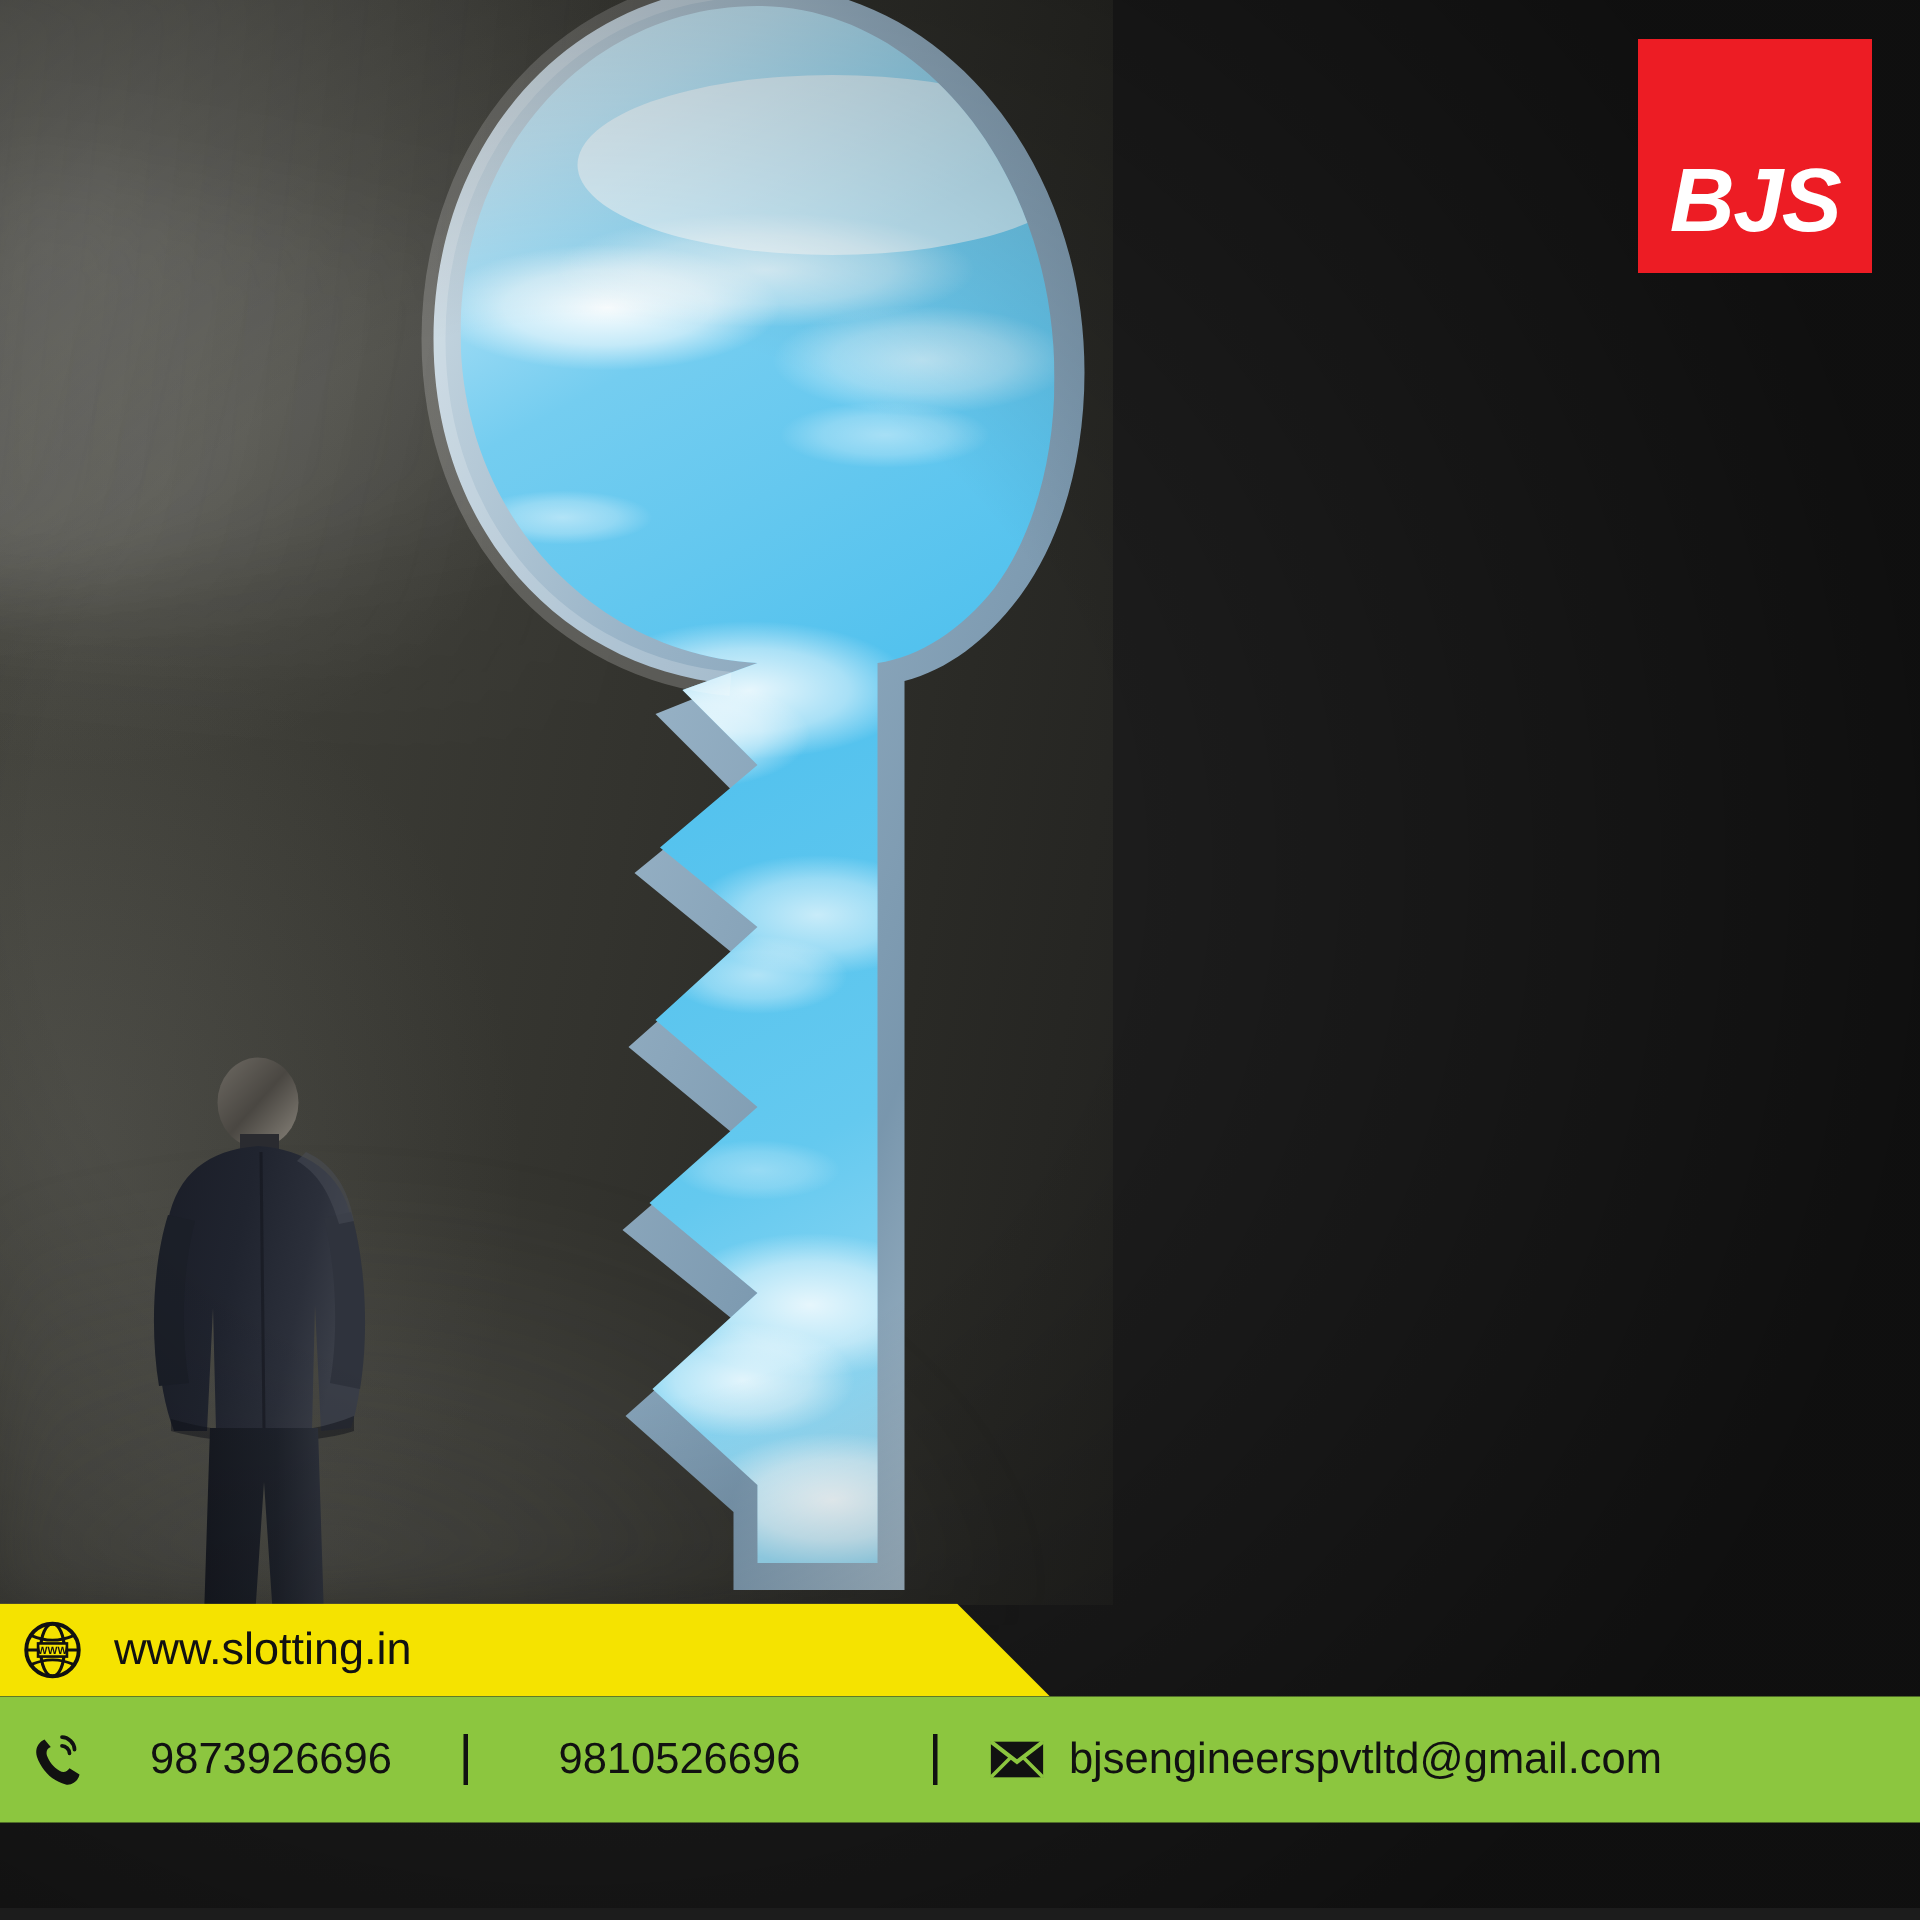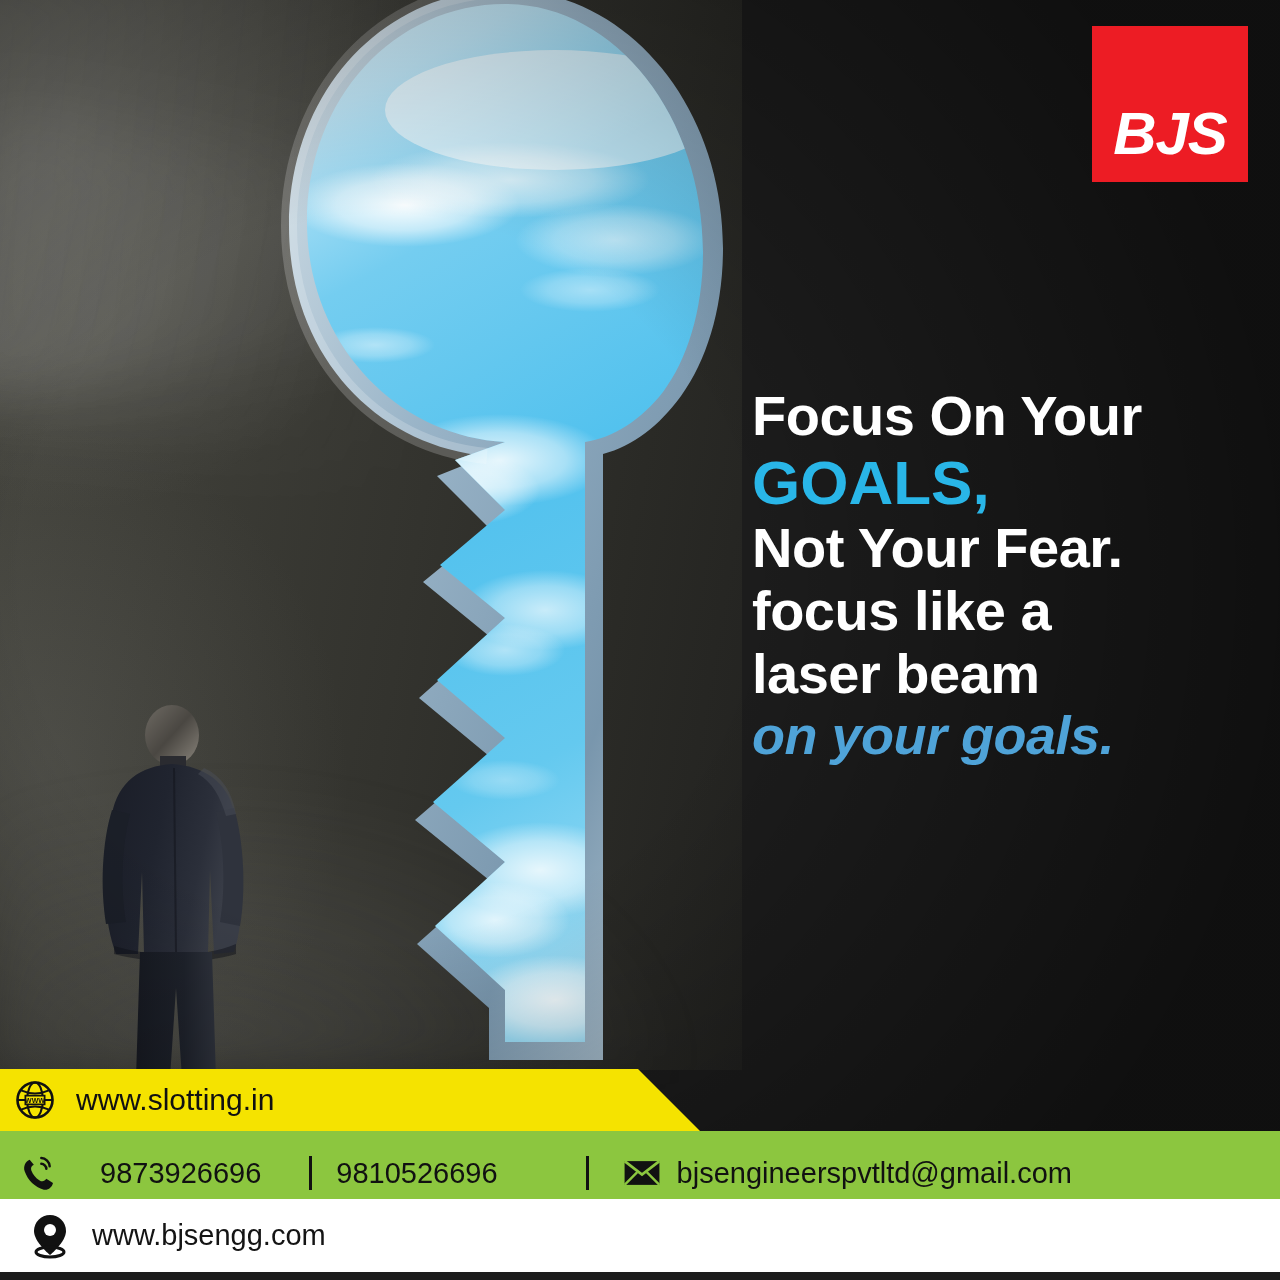--- a/index.html
+++ b/index.html
@@ -317,28 +317,20 @@
       <path d="M 120 66 C 138 74, 148 90, 152 112 L 142 114 C 136 94, 128 80, 114 72 Z" fill="#4a4e58" opacity="0.5"></path>
     </svg>
   </div>
 
   <div class="vignette"></div>
 
   <div class="logo">
     <span class="logo-text">BJS</span>
   </div>
 
-  <div class="headline">
-    <div class="hl-line">Focus On Your</div>
-    <div class="hl-line accent">GOALS,</div>
-    <div class="hl-line">Not Your Fear.</div>
-    <div class="hl-line">focus like a</div>
-    <div class="hl-line">laser beam</div>
-    <div class="hl-line italic-blue">on your goals.</div>
-  </div>
 
   <div class="bar-yellow">
     <span class="icon-box" style="margin-left:14px;">
       <svg width="42" height="42" viewBox="0 0 48 48">
         <circle cx="24" cy="24" r="20" fill="none" stroke="#111" stroke-width="3"></circle>
         <ellipse cx="24" cy="24" rx="9" ry="20" fill="none" stroke="#111" stroke-width="2.4"></ellipse>
         <line x1="4" y1="24" x2="44" y2="24" stroke="#111" stroke-width="2.4"></line>
         <path d="M 8 13 Q 24 20 40 13" fill="none" stroke="#111" stroke-width="2.2"></path>
         <path d="M 8 35 Q 24 28 40 35" fill="none" stroke="#111" stroke-width="2.2"></path>
         <rect x="13" y="19" width="22" height="10" fill="#f5e300" stroke="#111" stroke-width="2"></rect>
@@ -351,38 +343,28 @@
   <div class="bar-green">
     <span class="icon-box" style="margin-left:18px;">
       <svg width="40" height="40" viewBox="0 0 48 48">
         <path d="M 14 8 C 9 10, 6 16, 8 22 C 12 33, 20 41, 31 44 C 36 45, 41 41, 42 36 L 34 31 C 32 34, 29 35, 26 33 C 21 30, 18 26, 16 21 C 15 18, 16 15, 19 14 Z" fill="#111"></path>
         <path d="M 28 6 C 33 6, 38 11, 38 16" fill="none" stroke="#111" stroke-width="3" stroke-linecap="round"></path>
         <path d="M 28 13 C 31 13, 34 16, 34 19" fill="none" stroke="#111" stroke-width="3" stroke-linecap="round"></path>
       </svg>
     </span>
     <span class="bar-text green-text" style="margin-left:42px;">9873926696</span>
     <span class="divider" style="margin-left:48px;"></span>
-    <span class="bar-text green-text" style="margin-left:24px;">9810526696</span>
+    <span class="bar-text green-text" style="margin-left:60px;">9810526696</span>
     <span class="divider" style="margin-left:88px;"></span>
     <span class="icon-box" style="margin-left:34px;">
       <svg width="38" height="30" viewBox="0 0 48 34">
         <rect x="2" y="2" width="44" height="30" fill="#111"></rect>
         <path d="M 2 2 L 24 19 L 46 2" fill="none" stroke="#8cc63f" stroke-width="3.5"></path>
         <path d="M 2 32 L 18 16 M 46 32 L 30 16" stroke="#8cc63f" stroke-width="3"></path>
       </svg>
     </span>
     <span class="bar-text green-text" style="margin-left:16px;">bjsengineerspvtltd@gmail.com</span>
   </div>
 
-  <div class="bar-white">
-    <span class="icon-box" style="margin-left:30px;">
-      <svg width="40" height="46" viewBox="0 0 40 46">
-        <path d="M 20 2 C 11 2, 4 9, 4 18 C 4 29, 20 42, 20 42 C 20 42, 36 29, 36 18 C 36 9, 29 2, 20 2 Z" fill="#111"></path>
-        <circle cx="20" cy="17" r="6" fill="#ffffff"></circle>
-        <ellipse cx="20" cy="39" rx="14" ry="5" fill="none" stroke="#111" stroke-width="3"></ellipse>
-      </svg>
-    </span>
-    <span class="bar-text white-text">www.bjsengg.com</span>
-  </div>
 
   <div class="bar-bottom-strip"></div>
 
 </div>
 
 </body></html>

